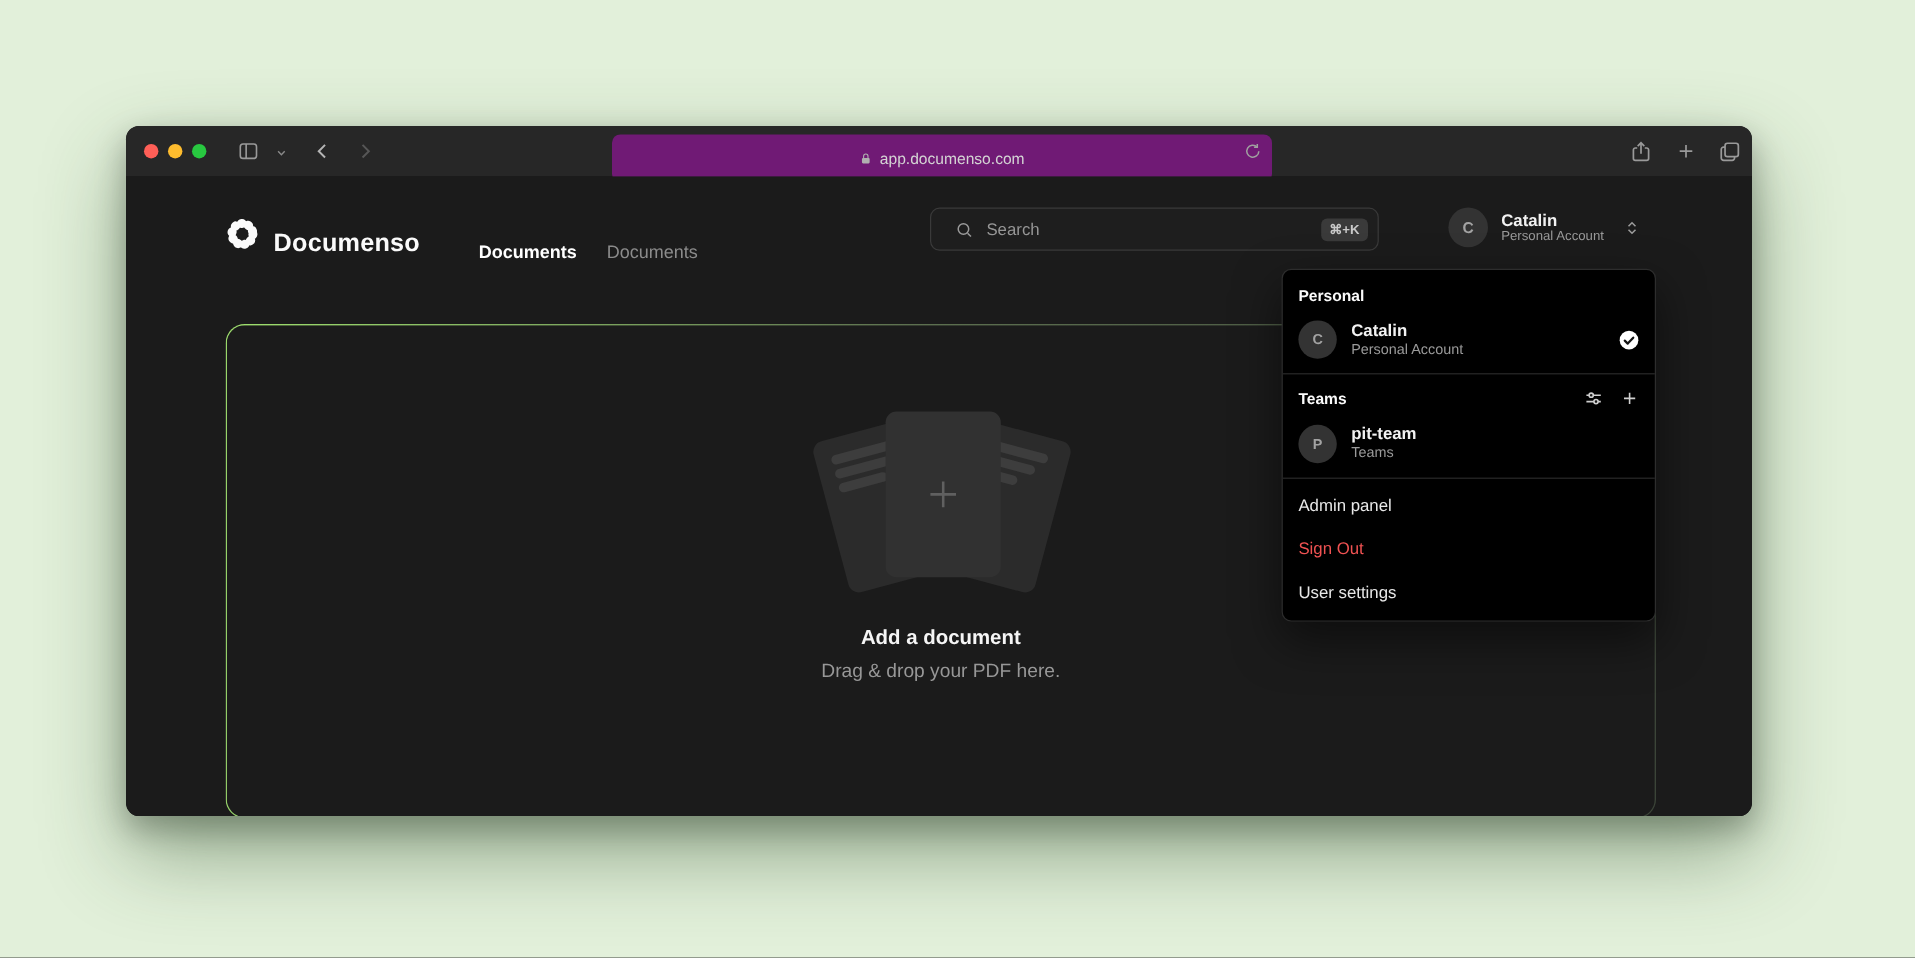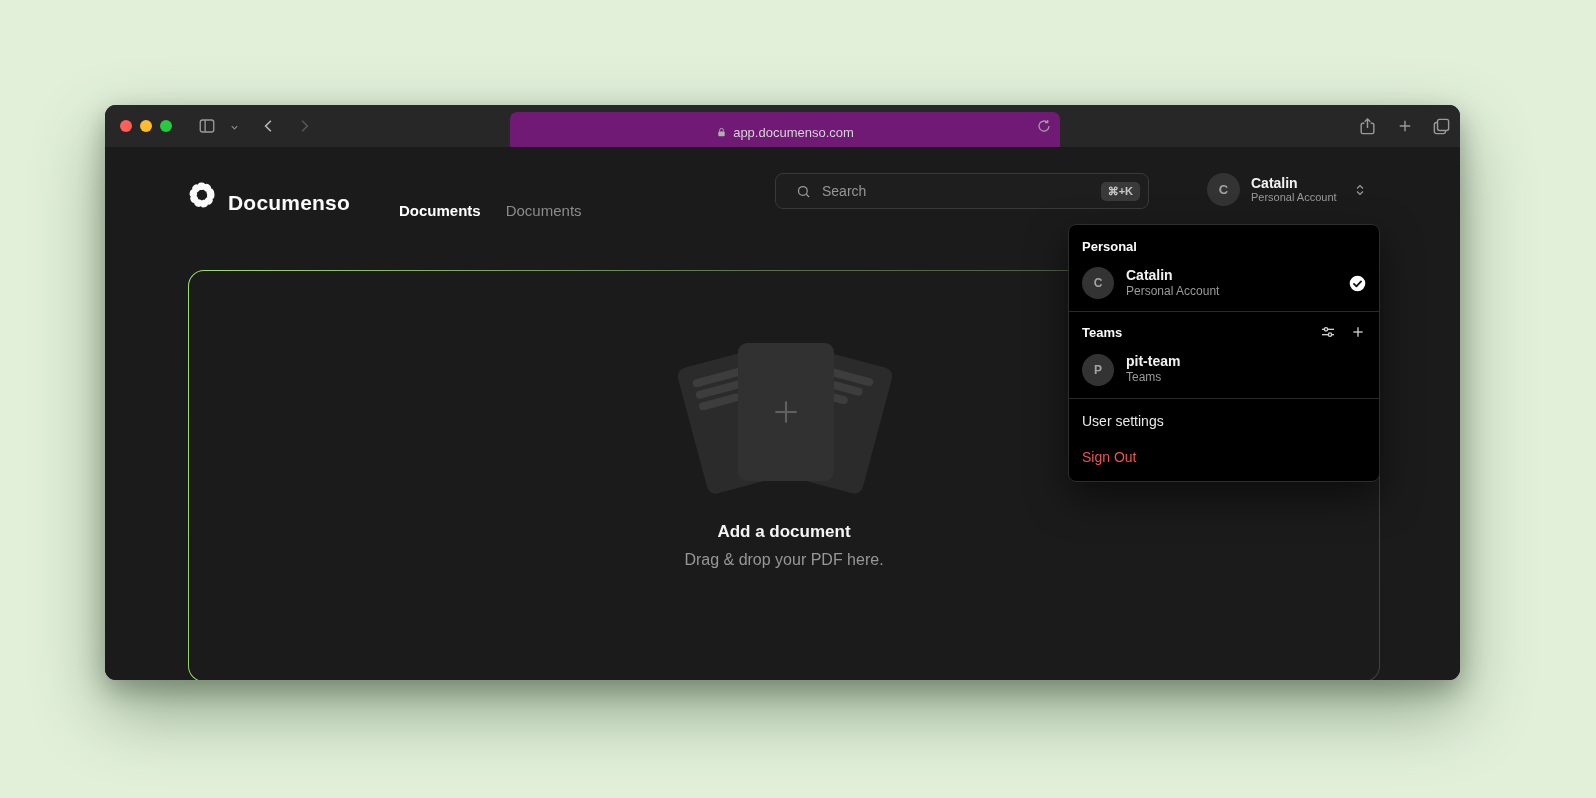--- a/index.html
+++ b/index.html
@@ -261,22 +261,23 @@
       <div class="menu-row">
         <span class="avatar">P</span>
         <span class="m-text">
           <div class="m-name">pit-team</div>
           <div class="m-sub">Teams</div>
         </span>
       </div>
 
       <div class="menu-div"></div>
 
+      <div class="menu-item">Admin panel</div>
+      <div class="menu-item signout">Sign Out</div>
       <div class="menu-item">User settings</div>
-      <div class="menu-item signout">Sign Out</div>
     </div>
 
     <div class="dropzone">
       <div class="cards">
         <div class="card left">
           <div class="bar b1"></div>
             <div class="bar b2"></div>
             <div class="bar b3"></div>
         </div>
         <div class="card right">

